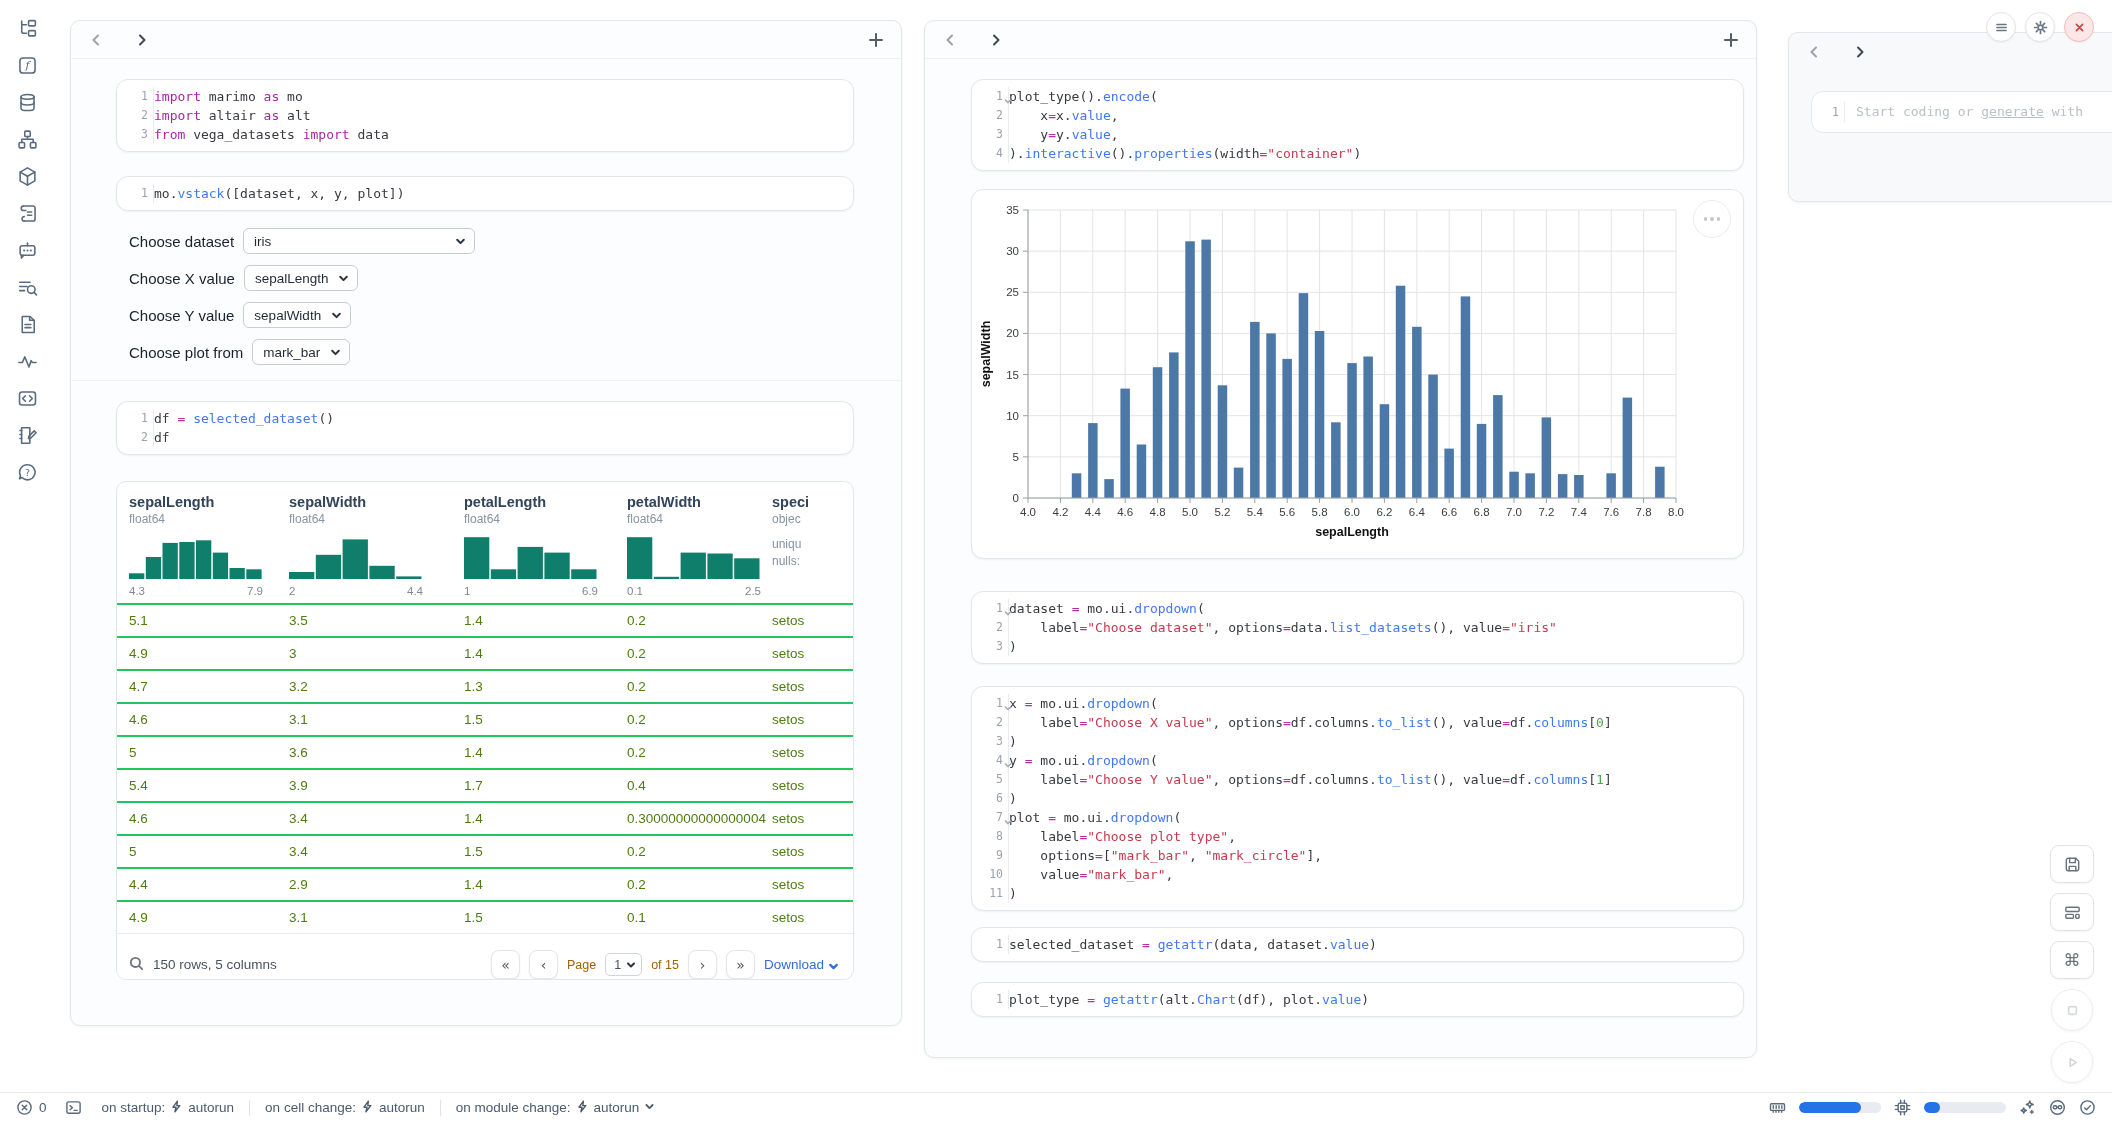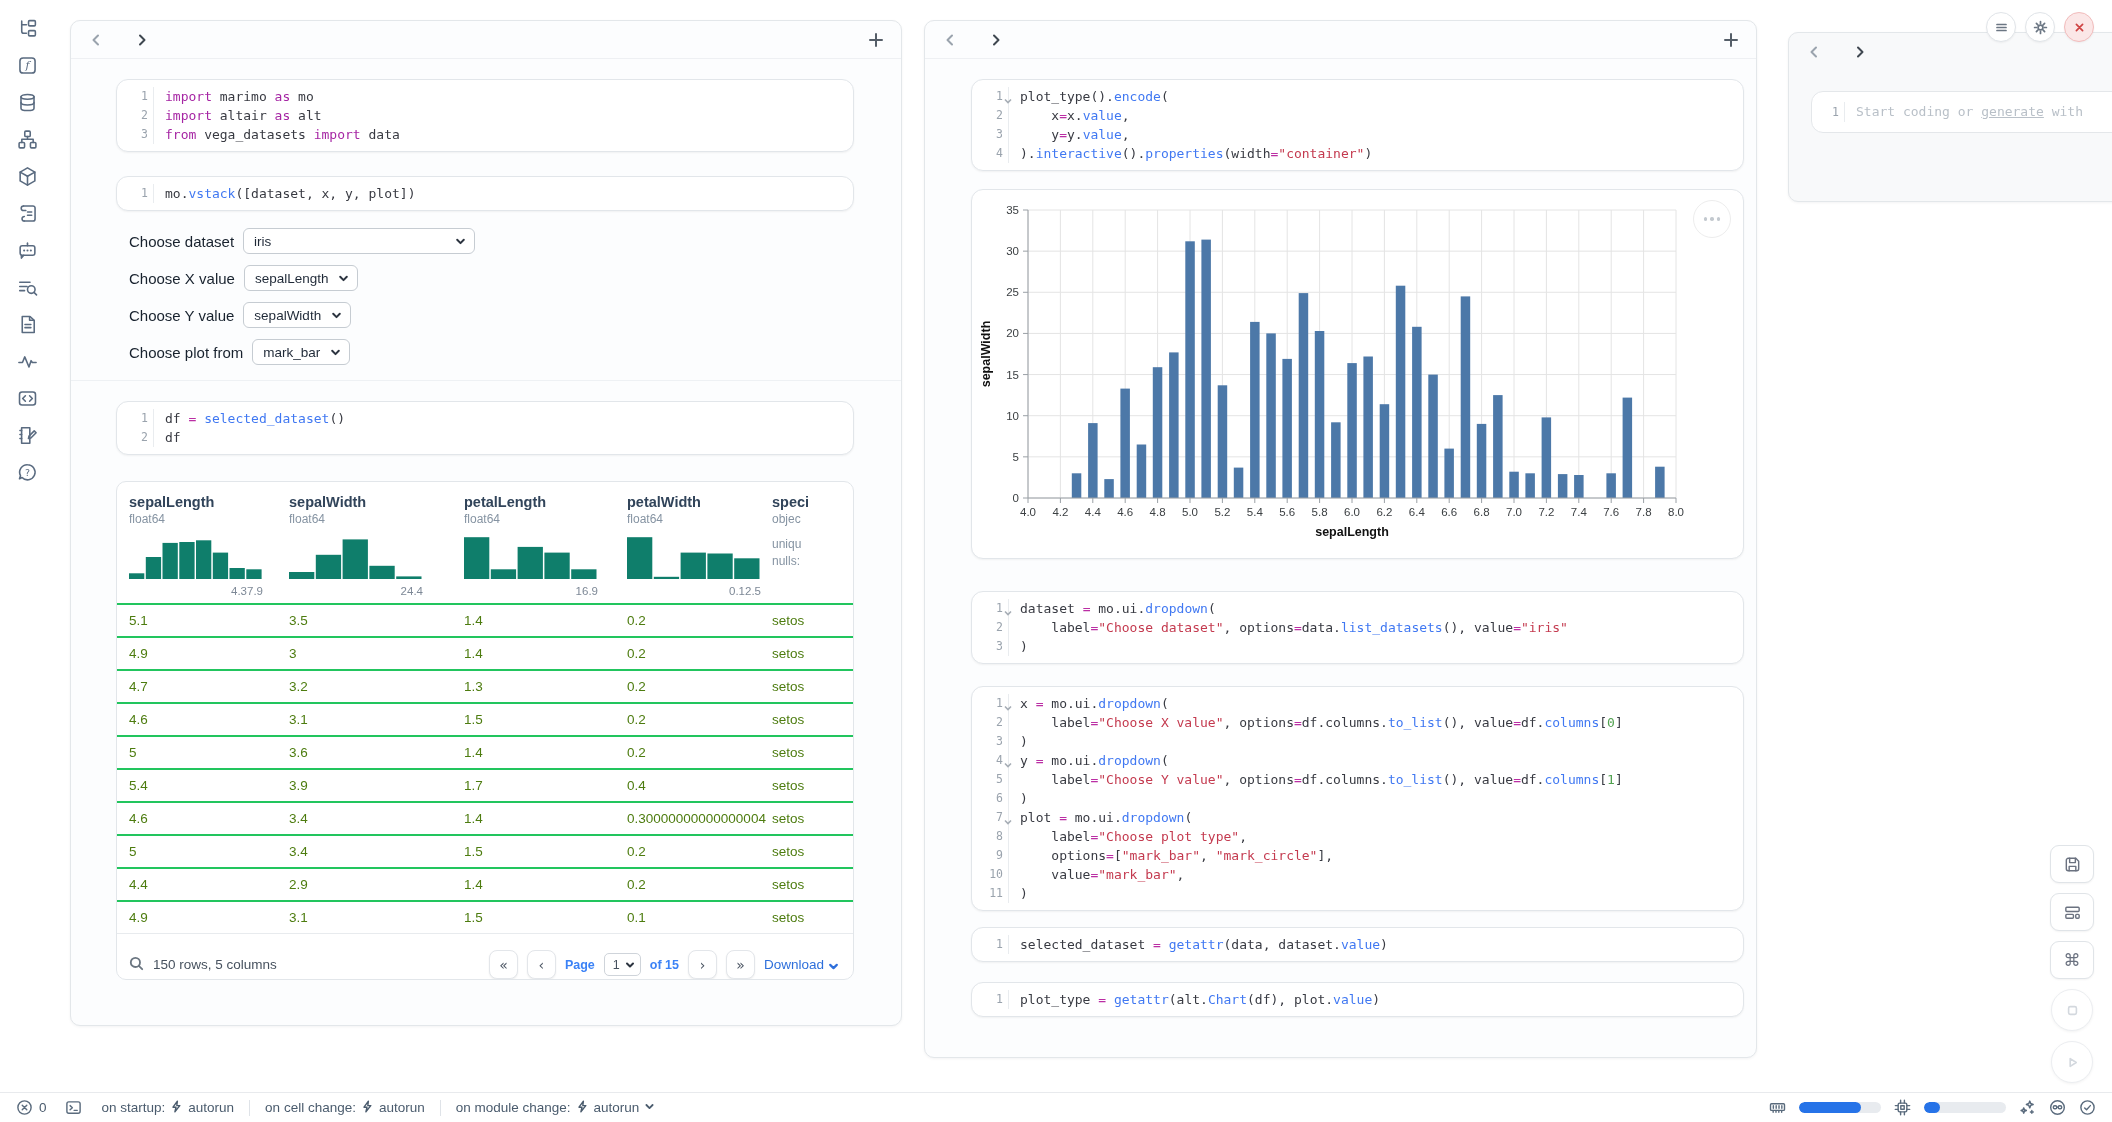--- a/index.html
+++ b/index.html
@@ -35,21 +35,21 @@
 
   
   .code-cell { background:#fff; border:1px solid #e2e6ea; border-radius:12px;
                box-shadow:0 1px 2px rgba(0,0,0,.05); padding:7px 0;
                font-family:"DejaVu Sans Mono", monospace; font-size:13px; line-height:19px; }
   .code-line { display:flex; }
   .ln { flex:0 0 36px; width:36px; text-align:right; color:#9aa3ad; font-size:11.5px;
         padding-right:5px; position:relative; }
   .fold { position:absolute; right:-4px; top:5px; width:8px; height:8px; color:#a6adb5; }
   .fold svg { width:8px; height:8px; stroke:currentColor; fill:none; stroke-width:1.6; }
-  .code-text { border-left:1px solid #e9ecef; padding-left:11px; white-space:pre; color:#383a42; }
+  .code-text { border-left:1px solid #e9ecef; white-space:pre; color:#383a42; }
   .tk-kw { color:#a626a4; }  .tk-op { color:#bb2ea4; }
   .tk-fn { color:#4078f2; }  .tk-st { color:#c43a4f; }
   .tk-nm { color:#50a14f; }  .tk-pl { color:#383a42; }
 
   
   .controls { margin-top:16px; padding-left:13px; display:flex; flex-direction:column; gap:9px; }
   .ctl-row { display:flex; align-items:center; gap:9px; height:28px; }
   .ctl-label { font-size:15px; color:#18222e; }
   .ui-select { display:inline-flex; align-items:center; justify-content:space-between; gap:10px;
         height:26px; border:1px solid #c6ccd2; border-radius:6px; background:#fff;
@@ -60,34 +60,34 @@
 
   
   .table-card { background:#fff; border:1px solid #e2e6ea; border-radius:10px; margin-top:26px;
                 overflow:hidden; }
   .t-head { display:flex; padding:12px 0 6px 12px; }
   .t-col { overflow:hidden; }
   .c0{width:160px;} .c1{width:175px;} .c2{width:163px;} .c3{width:145px;} .c4{width:70px; white-space:nowrap;}
   .t-name { font-size:14.5px; font-weight:bold; color:#31445a; white-space:nowrap; }
   .t-dtype { font-size:12px; color:#8593a2; margin-top:2px; white-space:nowrap; }
   .t-hist { margin-top:7px; }
-  .t-range { width:134px; display:flex; justify-content:flex-end; font-size:11.5px;
+  .t-range { width:134px; display:flex; justify-content:space-between; font-size:11.5px;
              color:#7d8896; margin-top:2px; }
   .t-meta { font-size:12px; color:#8593a2; margin-top:10px; line-height:17px; white-space:nowrap; }
   .tr { display:flex; align-items:center; height:33px; border-top:2px solid #22c55e;
         padding-left:12px; font-size:13.5px; color:#4d7c0f; }
   .tr .t-col { white-space:nowrap; }
   .t-foot { display:flex; align-items:center; height:46px; border-top:1px solid #e8ebee;
             padding:16px 14px 0 12px; gap:9px; font-size:13.5px; color:#47525f; }
   .t-foot .spacer { flex:1; }
   .search-ic svg { width:15px; height:15px; stroke:#6a7580; fill:none; stroke-width:1.8; stroke-linecap:round; }
   .pg-btn { width:29px; height:29px; border:1px solid #e3e6ea; border-radius:8px; background:#fff;
             box-shadow:0 1px 2px rgba(0,0,0,.07); display:flex; align-items:center; justify-content:center;
             color:#4b5563; font-size:14px; font-family:"DejaVu Sans", sans-serif; }
-  .pg-label { font-size:12.5px; color:#3b82f6;font-weight:bold; }
+  .pg-label { font-size:12.5px; color:#a16207; }
   .pg-select { height:23px; border:1px solid #cfd4da; border-radius:5px; background:#fff;
             display:inline-flex; align-items:center; gap:5px; padding:0 5px 0 8px; font-size:12.5px; }
   .pg-select svg { width:10px; height:10px; stroke:#2c3440; fill:none; stroke-width:2; stroke-linecap:round; stroke-linejoin:round; }
   .dl-link { color:#2e6fdb; font-size:13.5px; display:inline-flex; align-items:flex-end; gap:4px; }
   .dl-link svg { width:11px; height:11px; stroke:#2e6fdb; fill:none; stroke-width:2; stroke-linecap:round; stroke-linejoin:round; }
 
   
   .chart-card { position:relative; background:#fff; border:1px solid #e2e6ea; border-radius:12px;
                 box-shadow:0 1px 2px rgba(0,0,0,.05); margin-top:18px; height:370px; padding:8px 0 0 4px; }
   .chart-menu { position:absolute; top:10px; right:12px; width:38px; height:38px; border-radius:50%;

